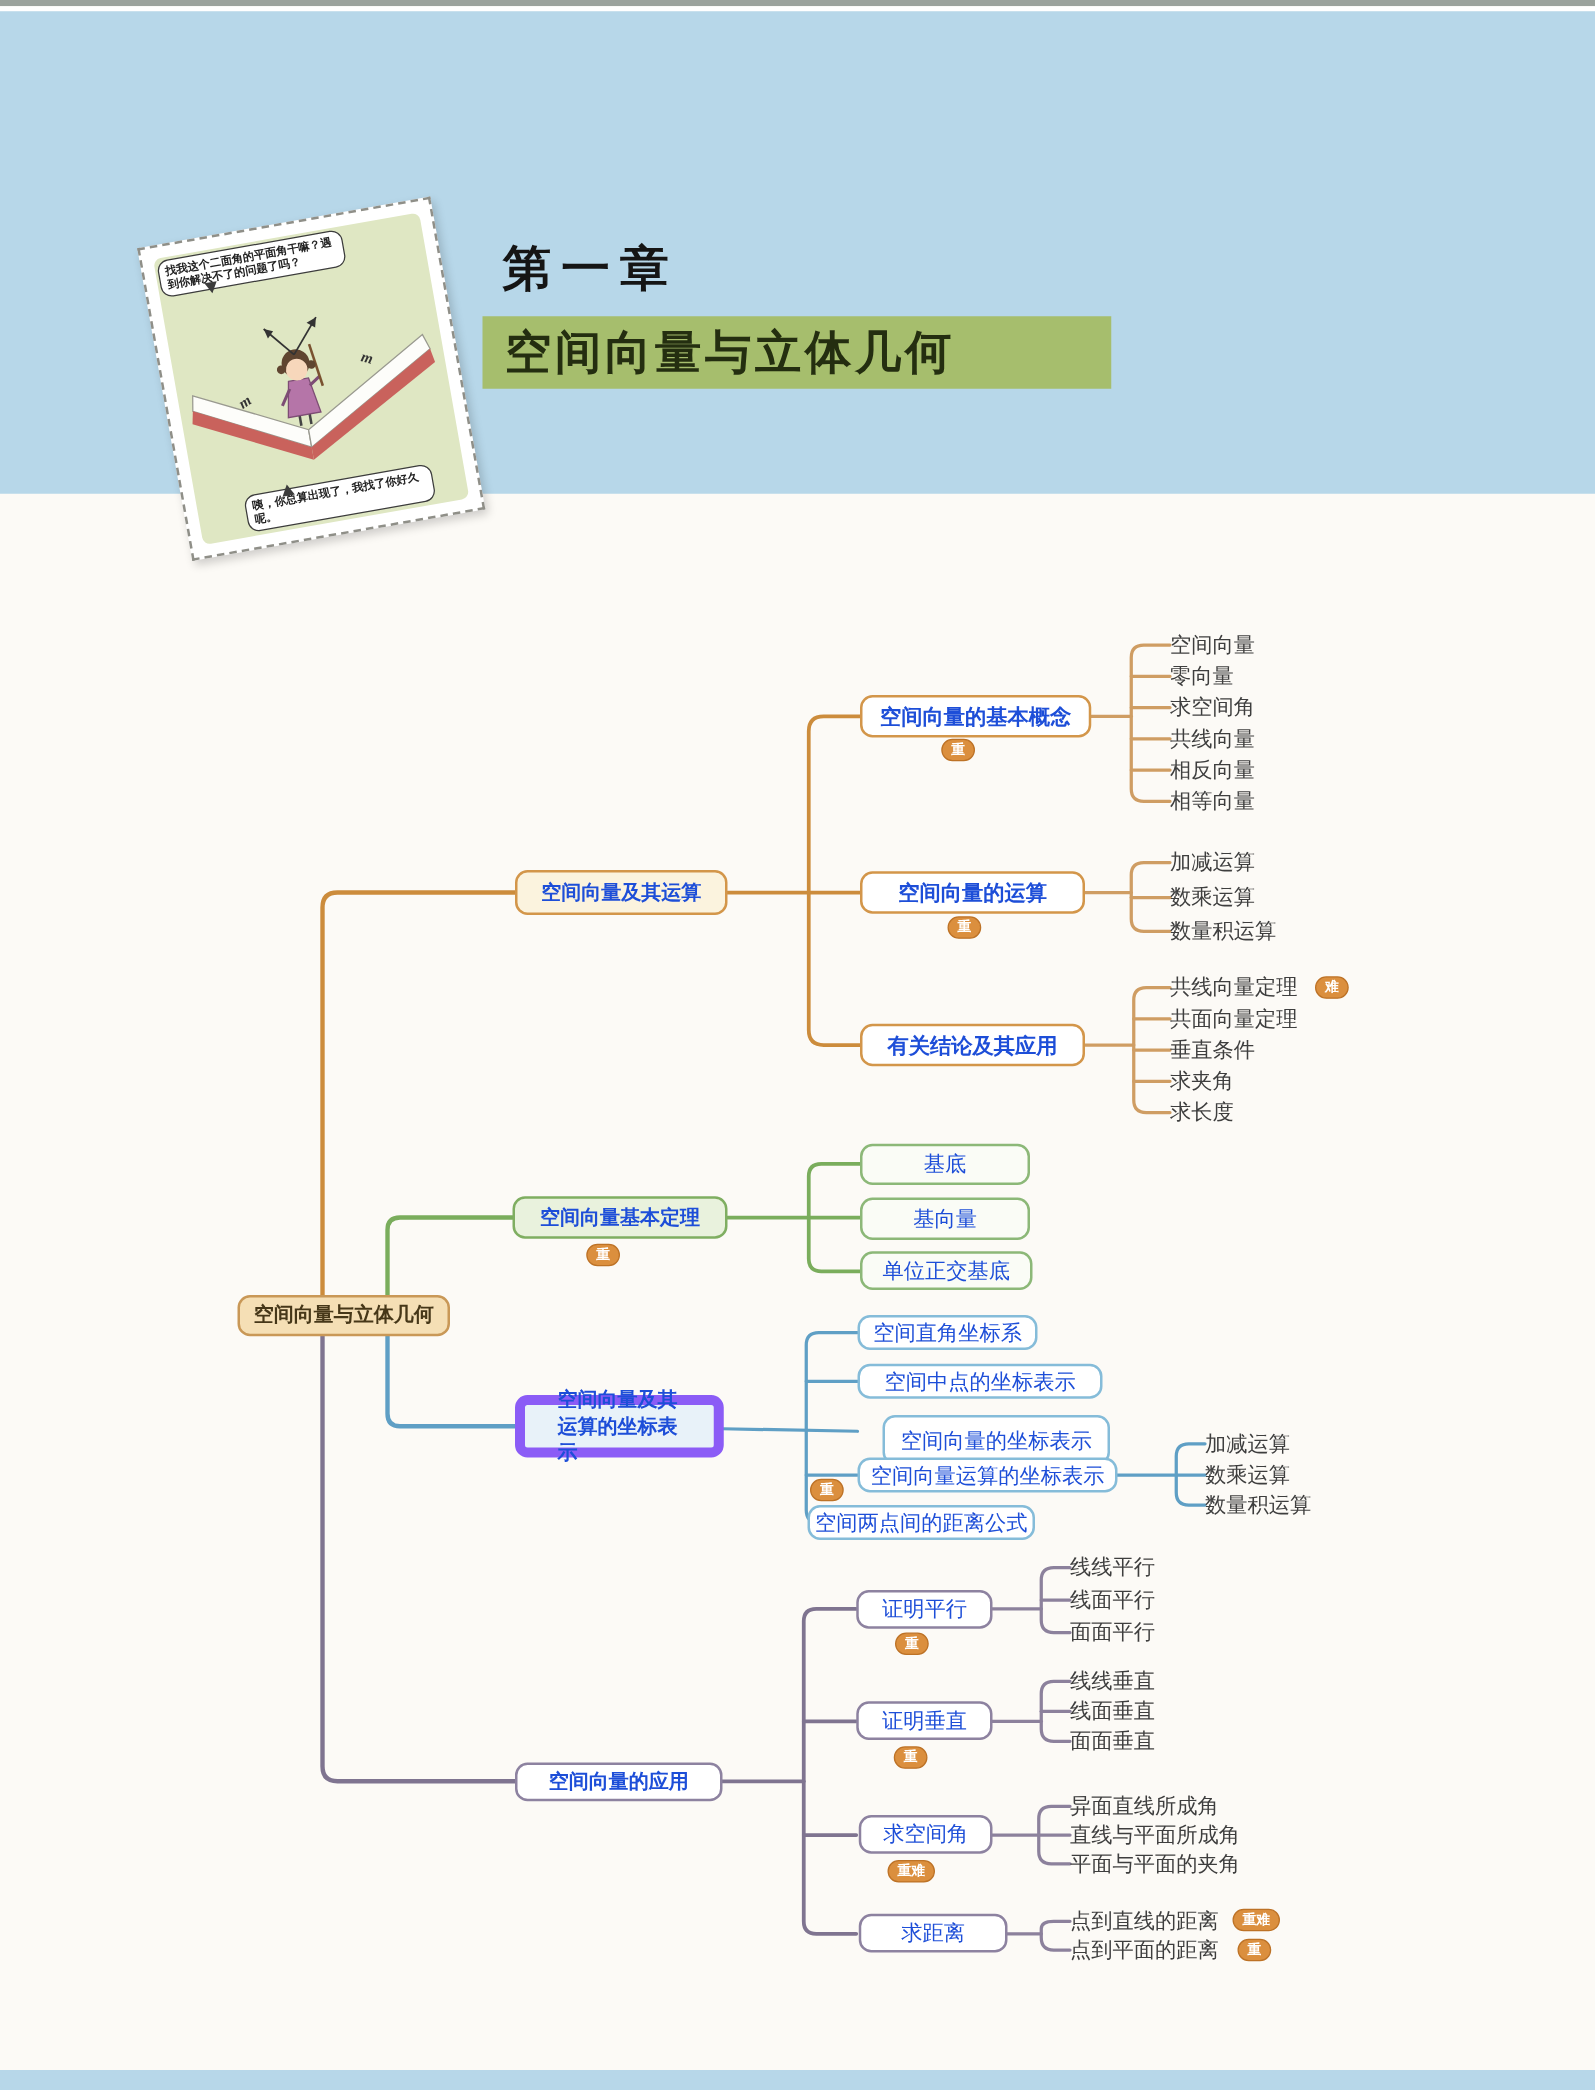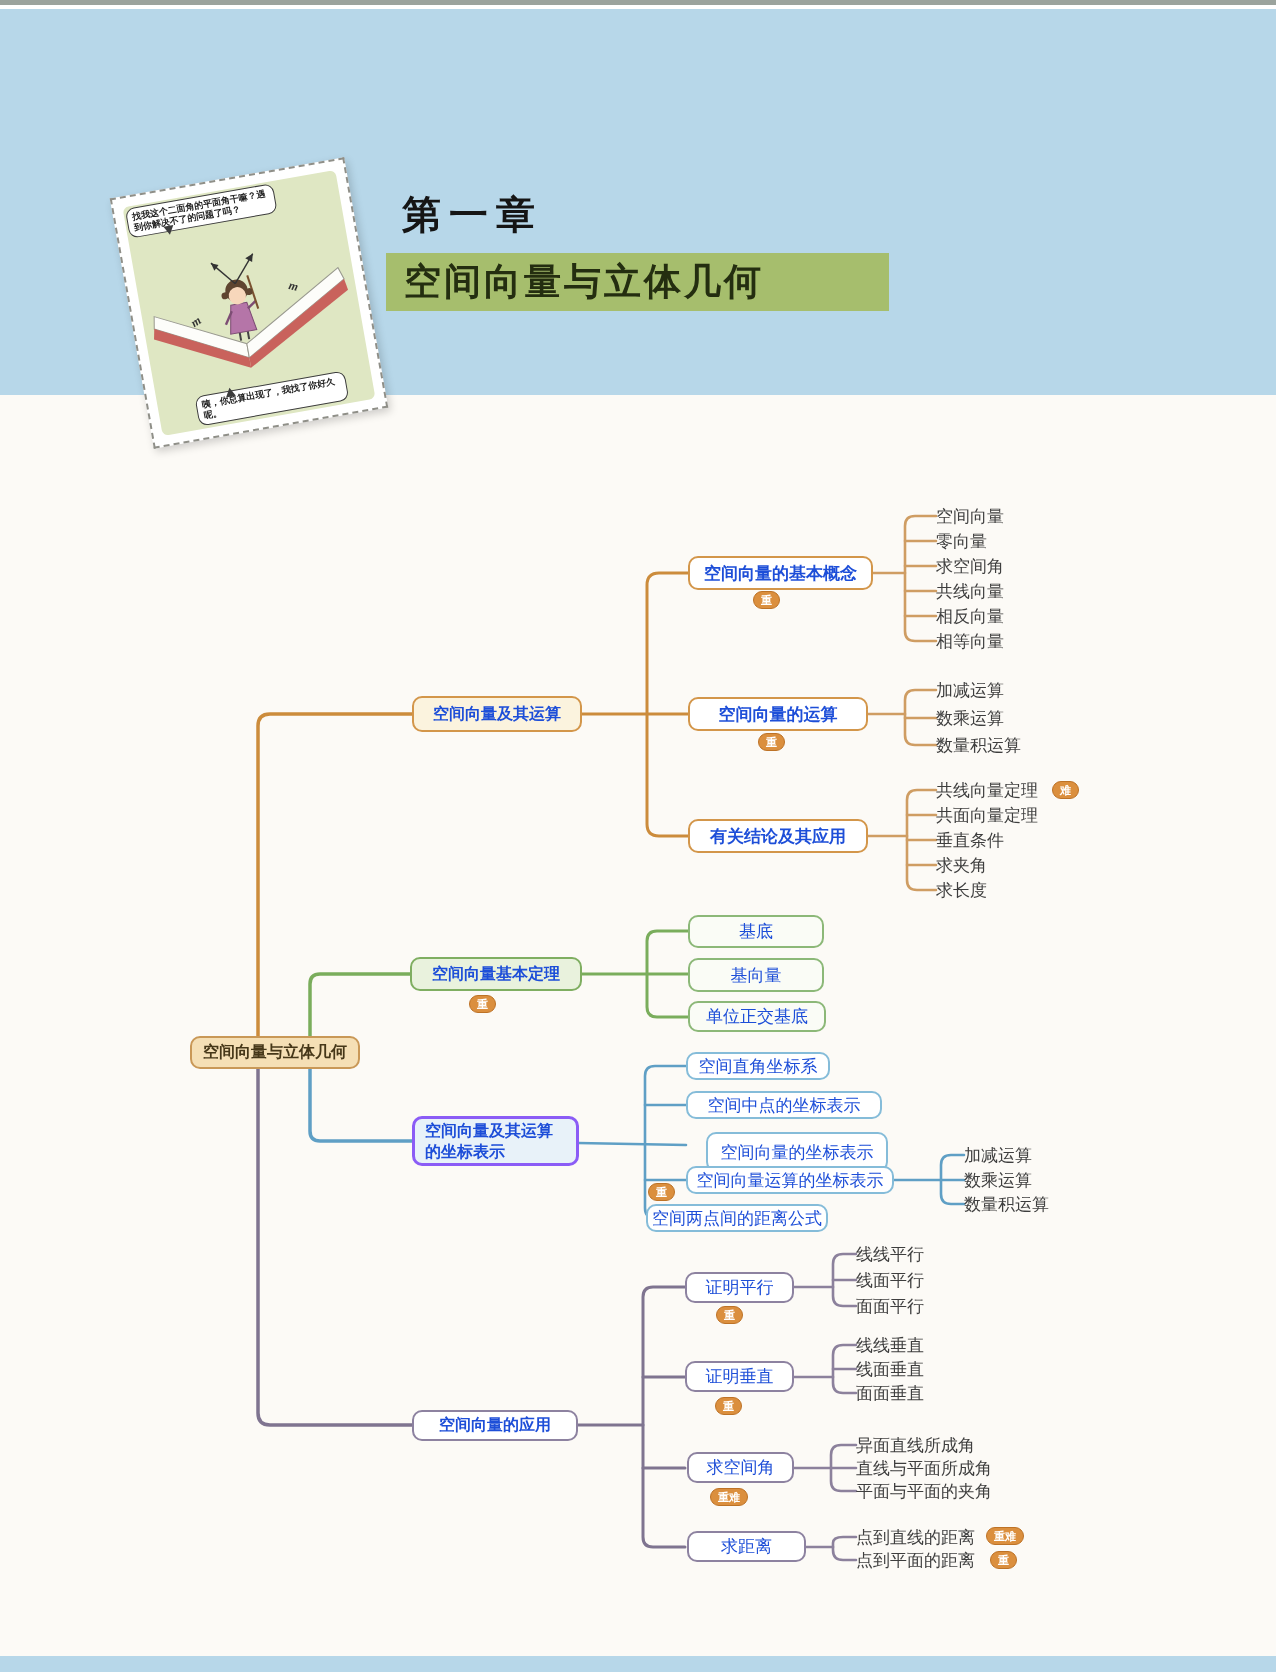--- a/index.html
+++ b/index.html
@@ -38,22 +38,22 @@
   .node{position:absolute;display:flex;align-items:center;justify-content:center;border-radius:10px;
         background:#fff;color:#1d4ed8;white-space:nowrap;z-index:2}
   .bold-node{font:bold 16px "Liberation Sans",sans-serif}
   .serif-node{font:bold 17px "Liberation Serif",serif}
   .serif-reg{font:17px "Liberation Serif",serif}
   .root-node{background:#f5dfb5;border:2px solid #c99857;color:#463718}
   .orange-main{background:#fbf3de;border:2px solid #d3964a}
   .orange-box{border:2px solid #d3964a}
   .green-main{background:#e9f2dd;border:2px solid #7fae61}
   .green-box{background:#fafcf6;border:2px solid #8cb878}
-  .blue-main{background:#e8f2f9;border:3px solid #8b5cf6;justify-content:flex-start;text-align:left;
-             padding:4px 10px;white-space:normal;line-height:21px}
+  .blue-main{background:#e8f2f9;border:8px solid #8b5cf6;justify-content:flex-start;text-align:left;
+             padding:4px 26px;white-space:normal;line-height:21px}
   .blue-box{border:2px solid #85bcd9}
   .purple-main{border:2px solid #8d82a0}
   .purple-box{border:2px solid #8d82a0}
 
   .leaf{position:absolute;transform:translateY(-50%);font:17px "Liberation Serif",serif;color:#3e3e3e;white-space:nowrap;z-index:2}
   .badge{position:absolute;background:#db8f3e;border:1px solid #bd7226;border-radius:9px;color:#fff;
          font:bold 11px/16px "Liberation Sans",sans-serif;height:18px;padding:0 7px;text-align:center;z-index:3}
 </style>
 </head>
 <body>

